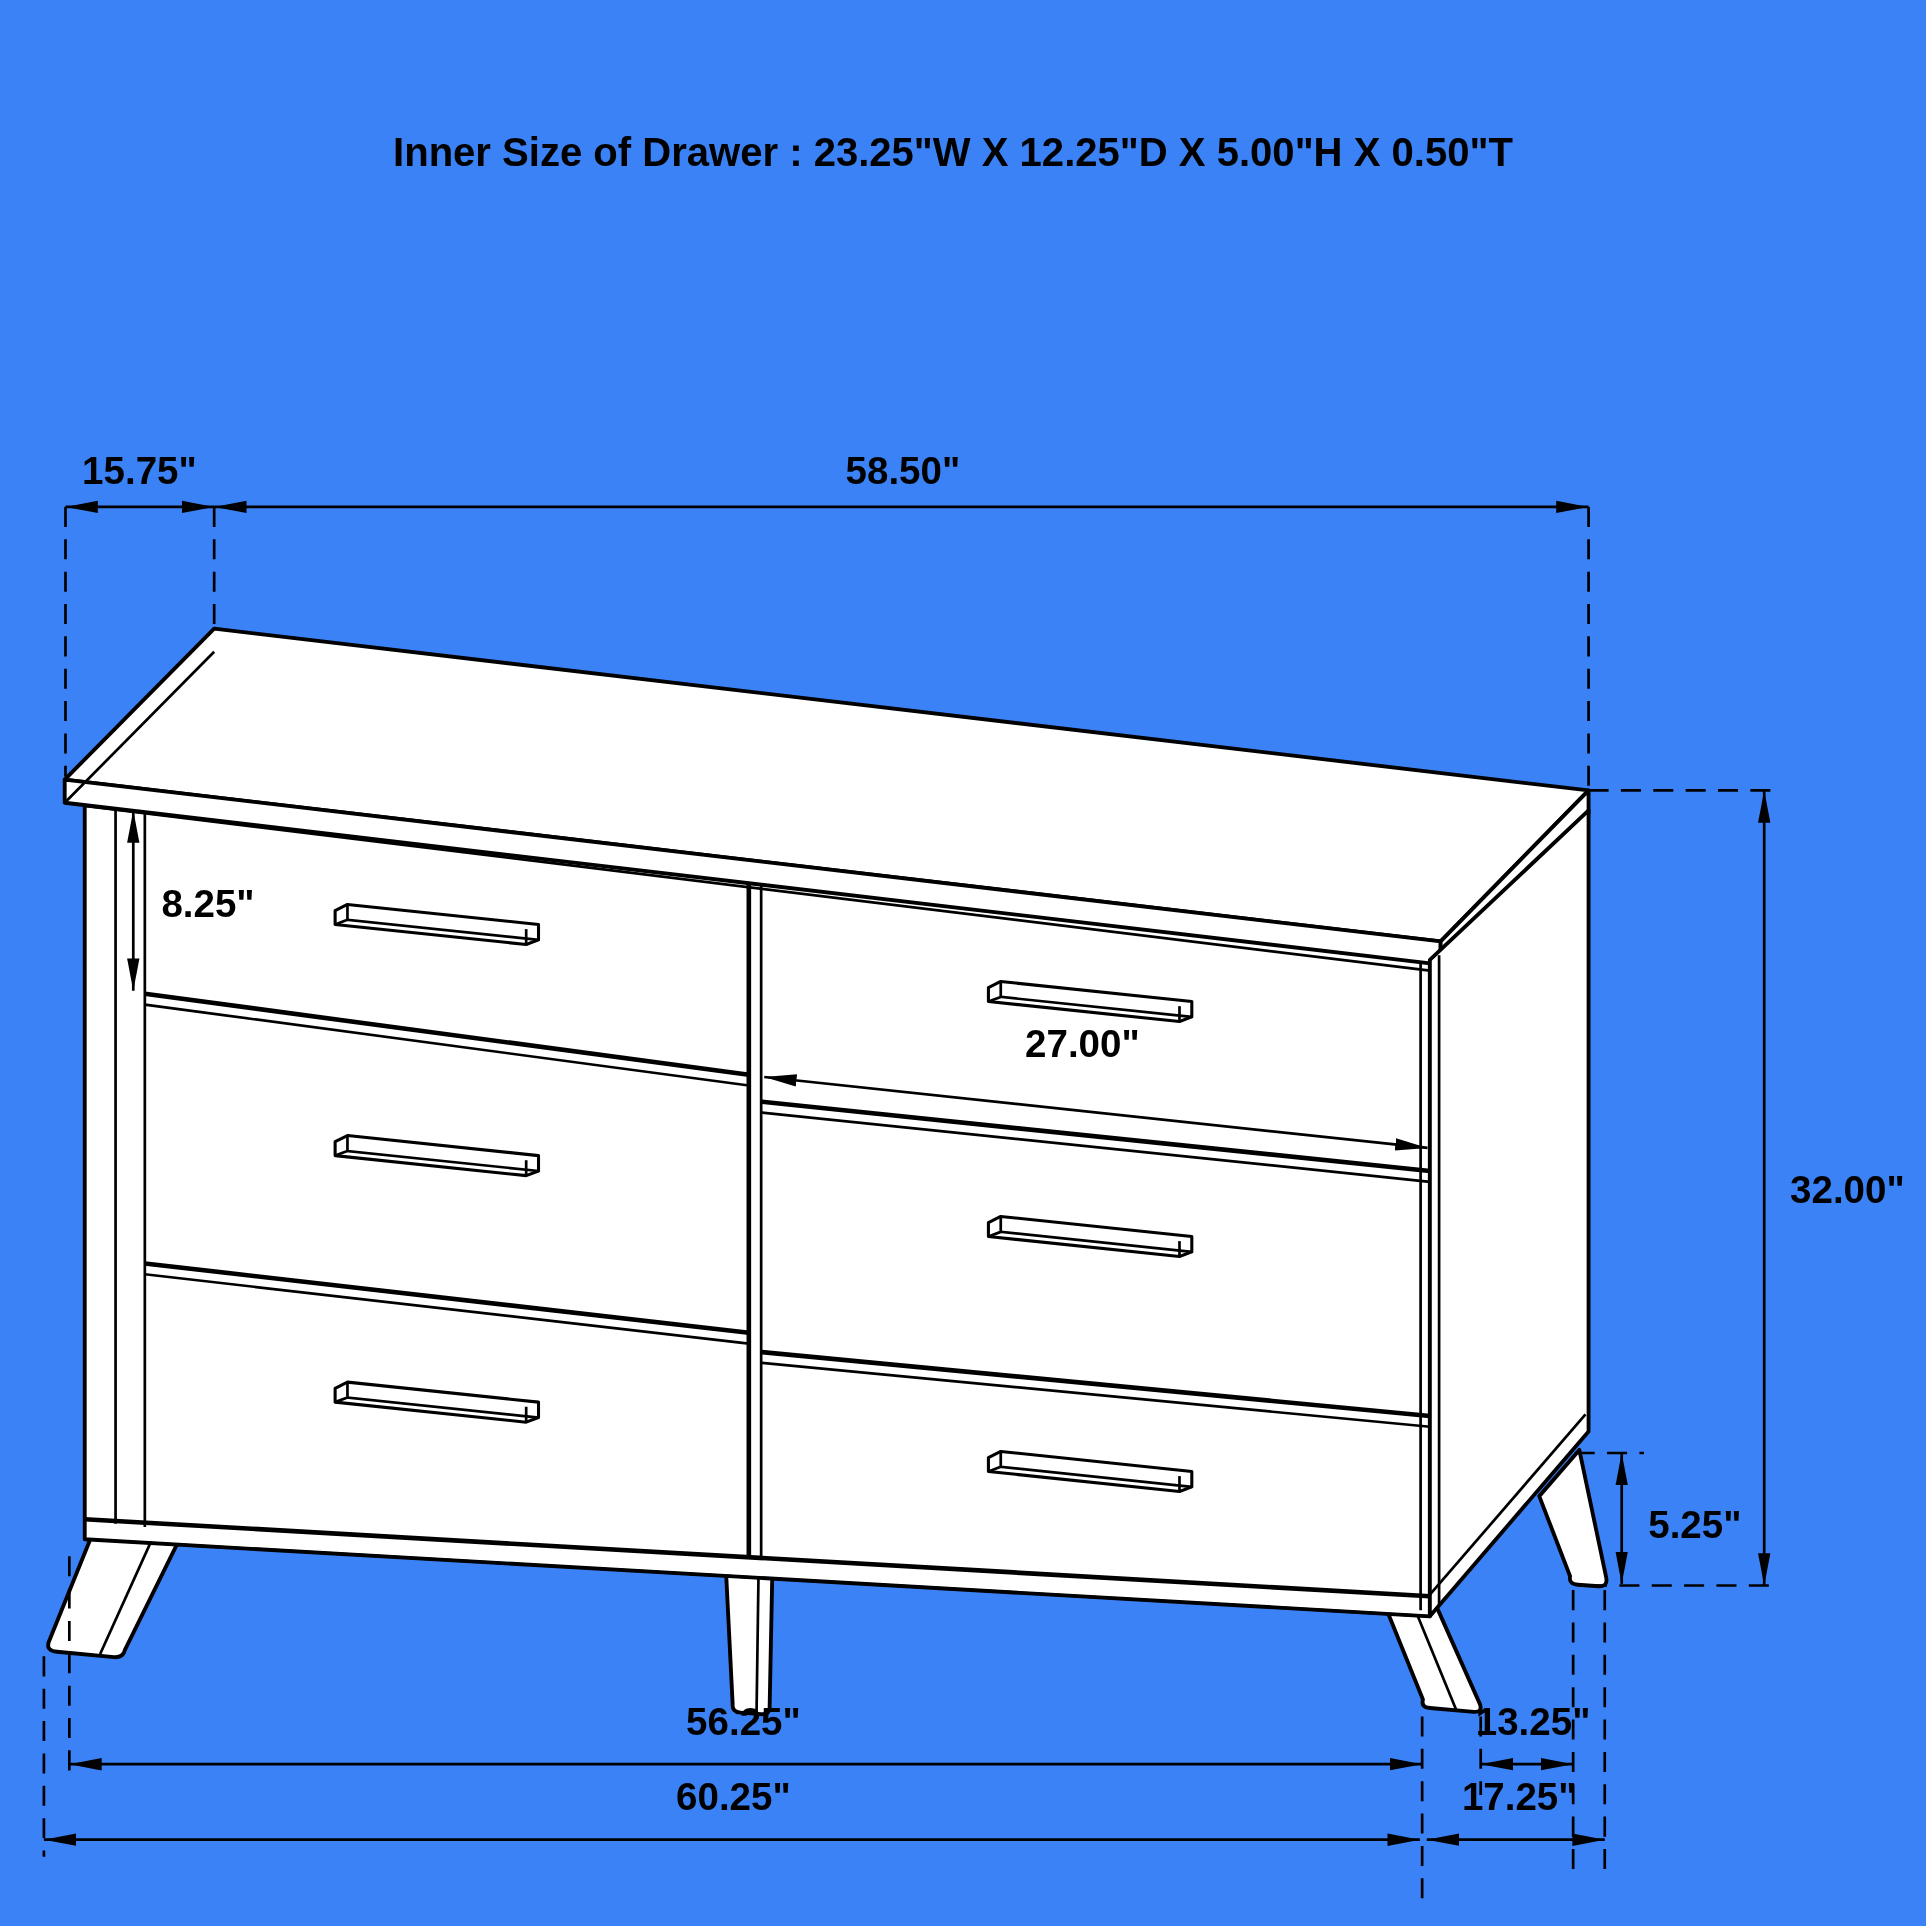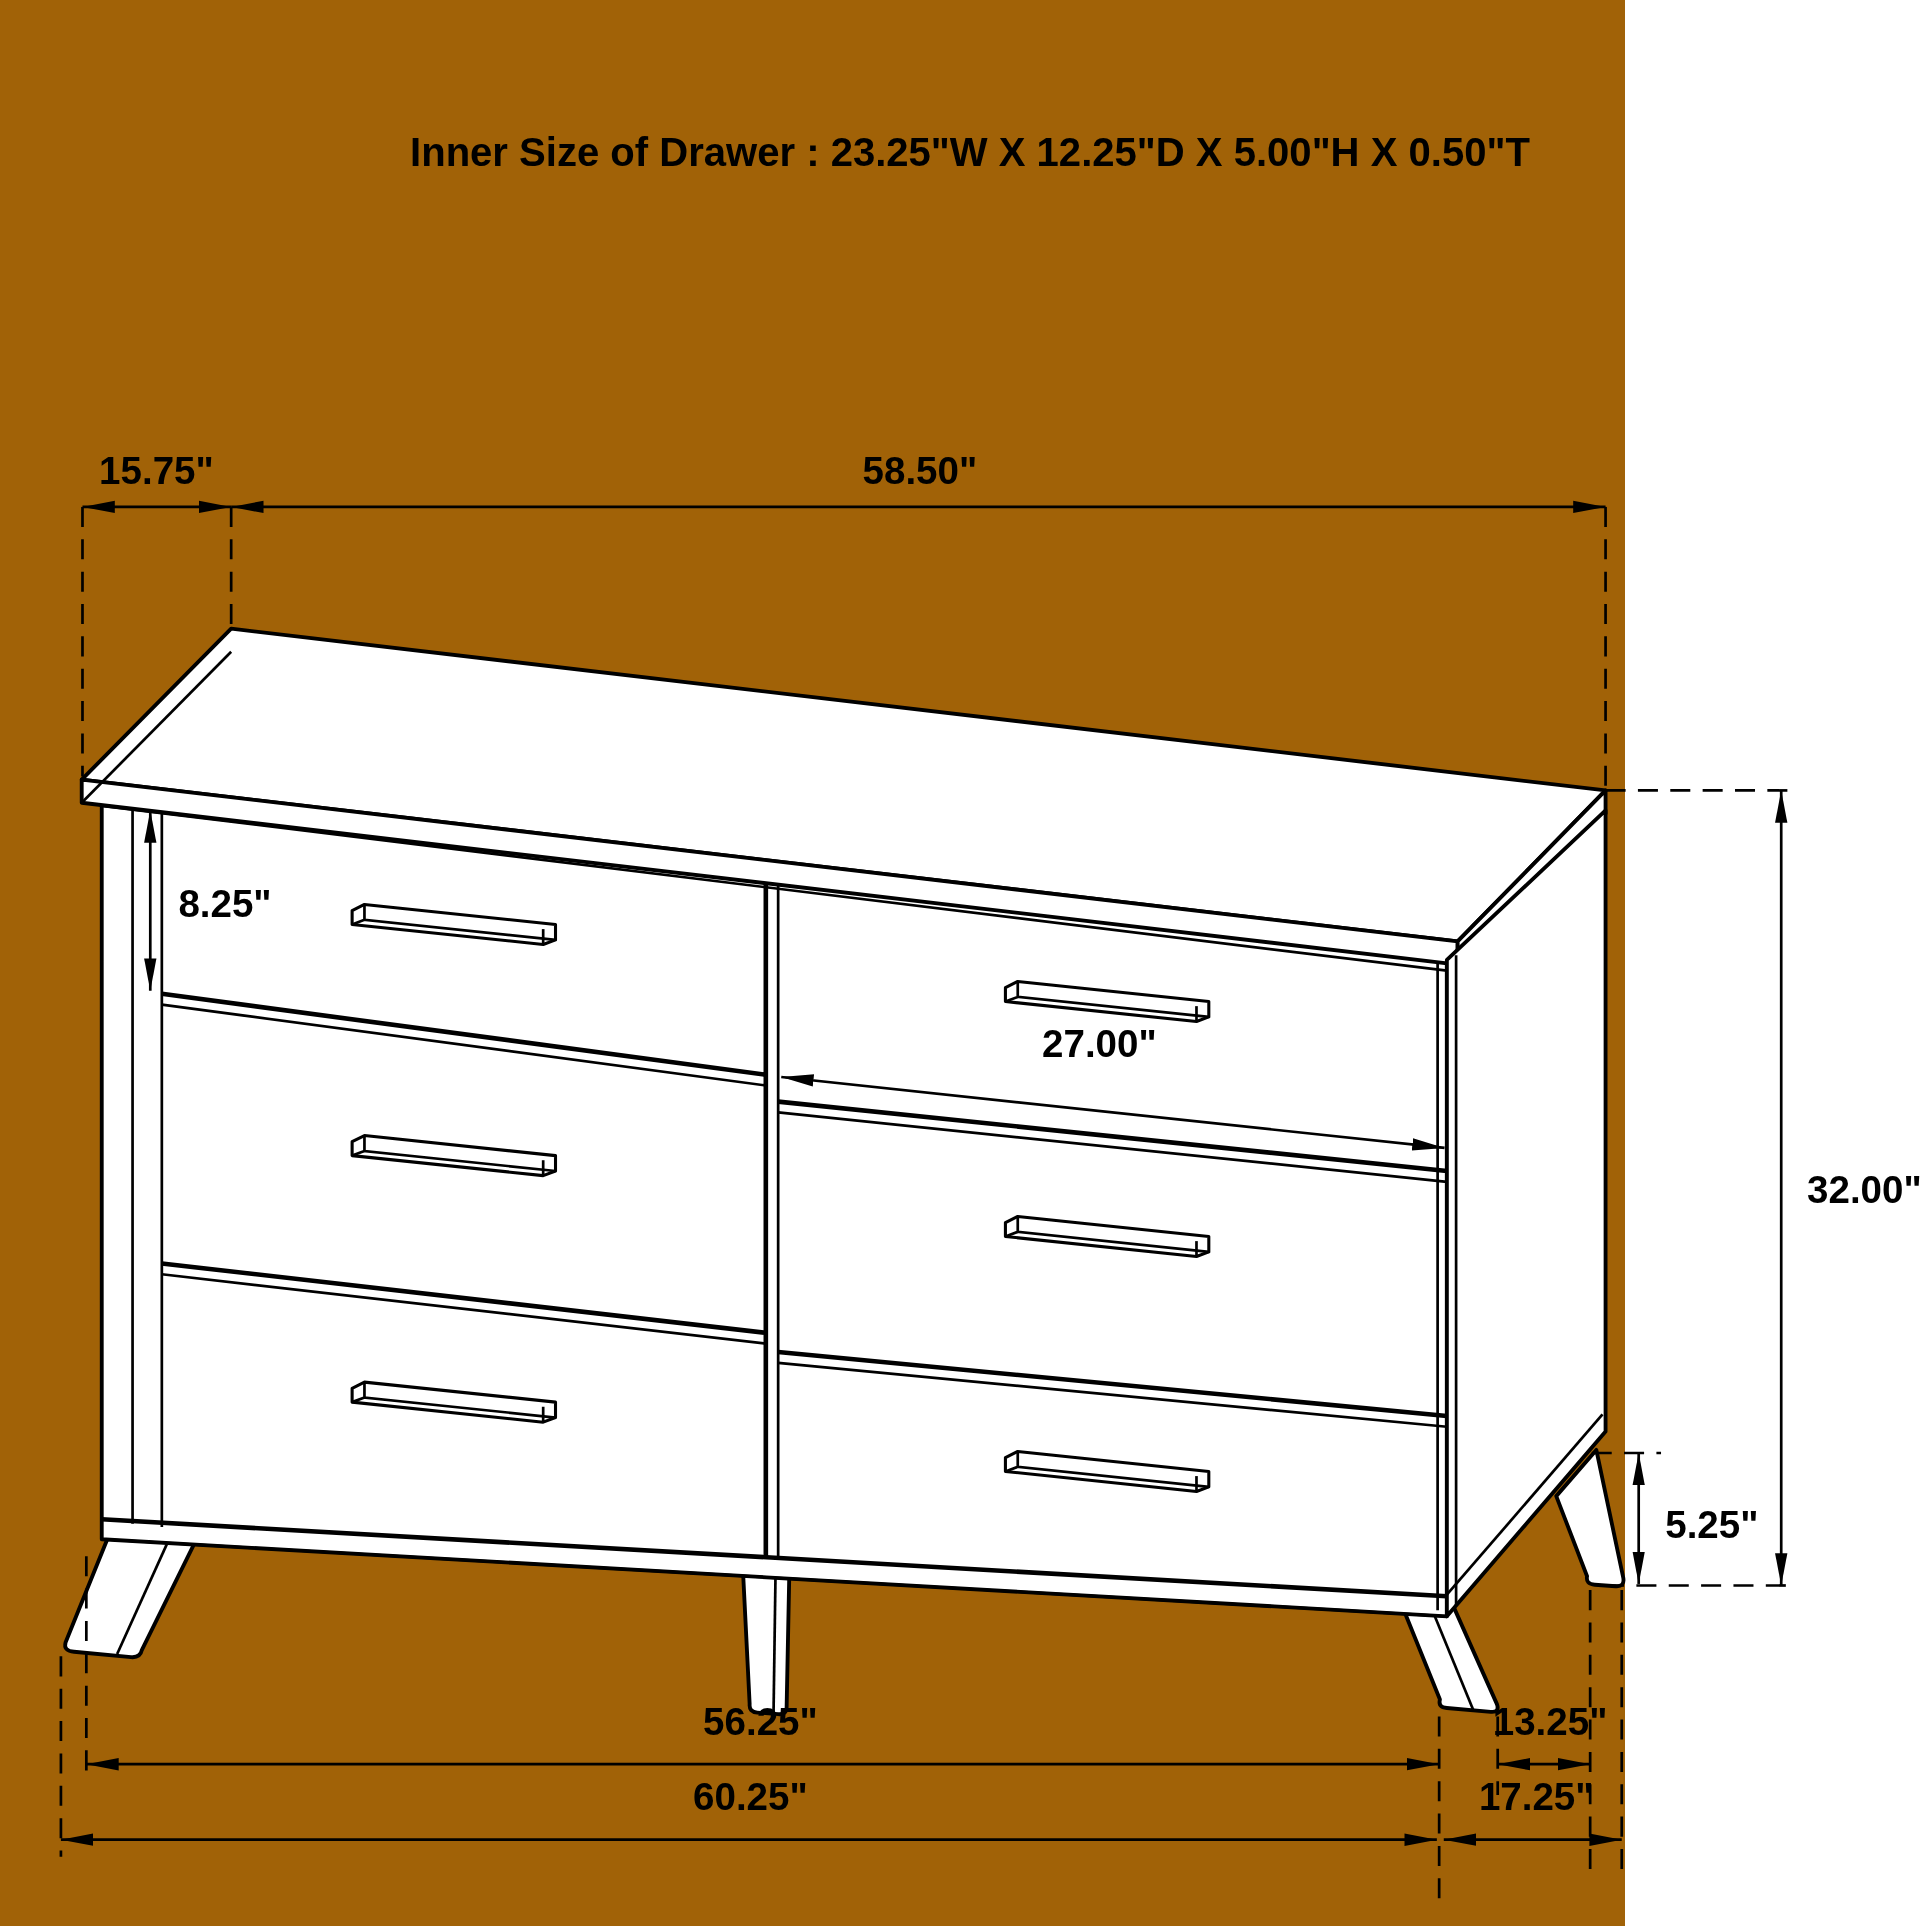--- a/index.html
+++ b/index.html
@@ -1,16 +1,16 @@
 <!DOCTYPE html>
 <html style="font-size:12.3px"><head>
 <meta charset="utf-8">
 <style>
   html,body{margin:0;padding:0;background:#ffffff;}
-  .page{width:1608px;height:1926px;background:#a16207;position:relative;font-family:"Liberation Sans",sans-serif;padding-left:17px;}
+  .page{width:1926px;height:1926px;background:#3b82f6;position:relative;font-family:"Liberation Sans",sans-serif;}
   svg{display:block;}
   .outline{fill:#ffffff;stroke:#000000;stroke-width:5;stroke-linejoin:round;}
   .thin{fill:none;stroke:#000000;stroke-width:3.5;}
   .thick{fill:none;stroke:#000000;stroke-width:6;}
   .dim{fill:none;stroke:#000000;stroke-width:3.5;}
   .dash{fill:none;stroke:#000000;stroke-width:3.5;stroke-dasharray:26 16;}
   .lbl{font-family:"Liberation Sans",sans-serif;font-weight:bold;font-size:50px;fill:#000000;text-anchor:middle;}
   .title-text{font-family:"Liberation Sans",sans-serif;font-weight:bold;font-size:52px;fill:#000000;text-anchor:middle;}
   .handle{fill:#ffffff;stroke:#000000;stroke-width:4;stroke-linejoin:round;}
 </style>

